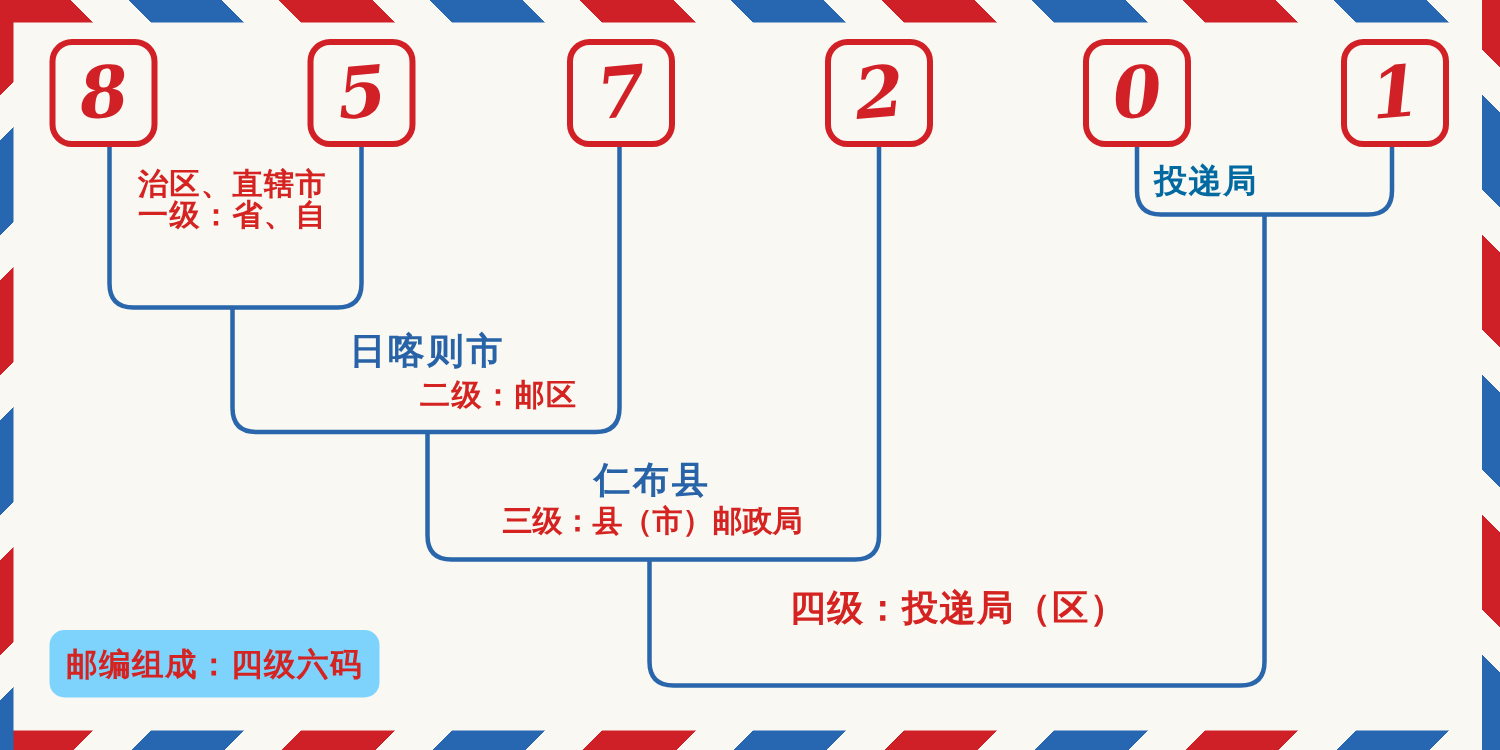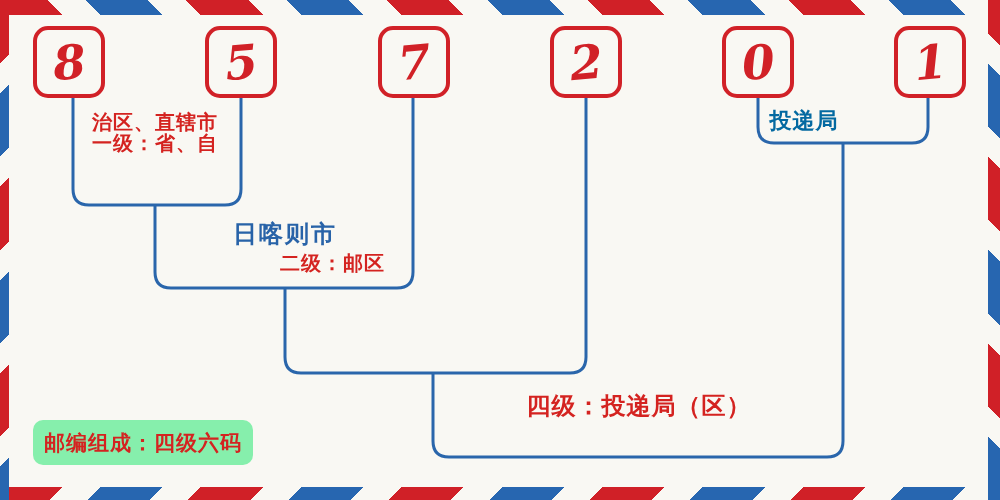--- a/index.html
+++ b/index.html
@@ -68,21 +68,21 @@
   .lv4{left:499px;top:387px;width:280px;}
   .lv4 .title{font-size:20px;line-height:24px;letter-spacing:1px;}
   .lv4 .desc{font-size:24px;line-height:22px;margin-top:10px;letter-spacing:1px;font-family:Liberation Mono, monospace;}
   .delivery-label{
     position:absolute;left:728px;top:106px;width:152px;text-align:center;
     color:#0369a1;font-weight:bold;font-size:22px;letter-spacing:1px;
   }
   
   .badge{
     position:absolute;left:33px;top:420px;width:220px;height:45px;
-    background:#86efac;border-radius:10px;
+    background:#7dd3fc;border-radius:10px;
     display:flex;align-items:center;justify-content:center;
     color:#d42320;font-weight:bold;font-size:21px;letter-spacing:1px;
   }
 </style>
 </head>
 <body>
 
 <div class="border-band band-top"></div>
 <div class="border-band band-bottom"></div>
 <div class="border-band band-left"></div>
@@ -119,20 +119,22 @@
   <div class="desc">治区、直辖市</div>
   <div class="desc">一级：省、自</div>
 </div>
 
 <div class="lvl lv2">
   <div class="title">日喀则市</div>
   <div class="desc">二级：邮区</div>
 </div>
 
 <div class="lvl lv3">
+  <div class="title">仁布县</div>
+  <div class="desc">三级：县（市）邮政局</div>
 </div>
 
 <div class="lvl lv4">
   <div class="desc">四级：投递局（区）</div>
 </div>
 
 <div class="delivery-label">投递局</div>
 
 <div class="badge">
   <span>邮编组成：四级六码</span>

